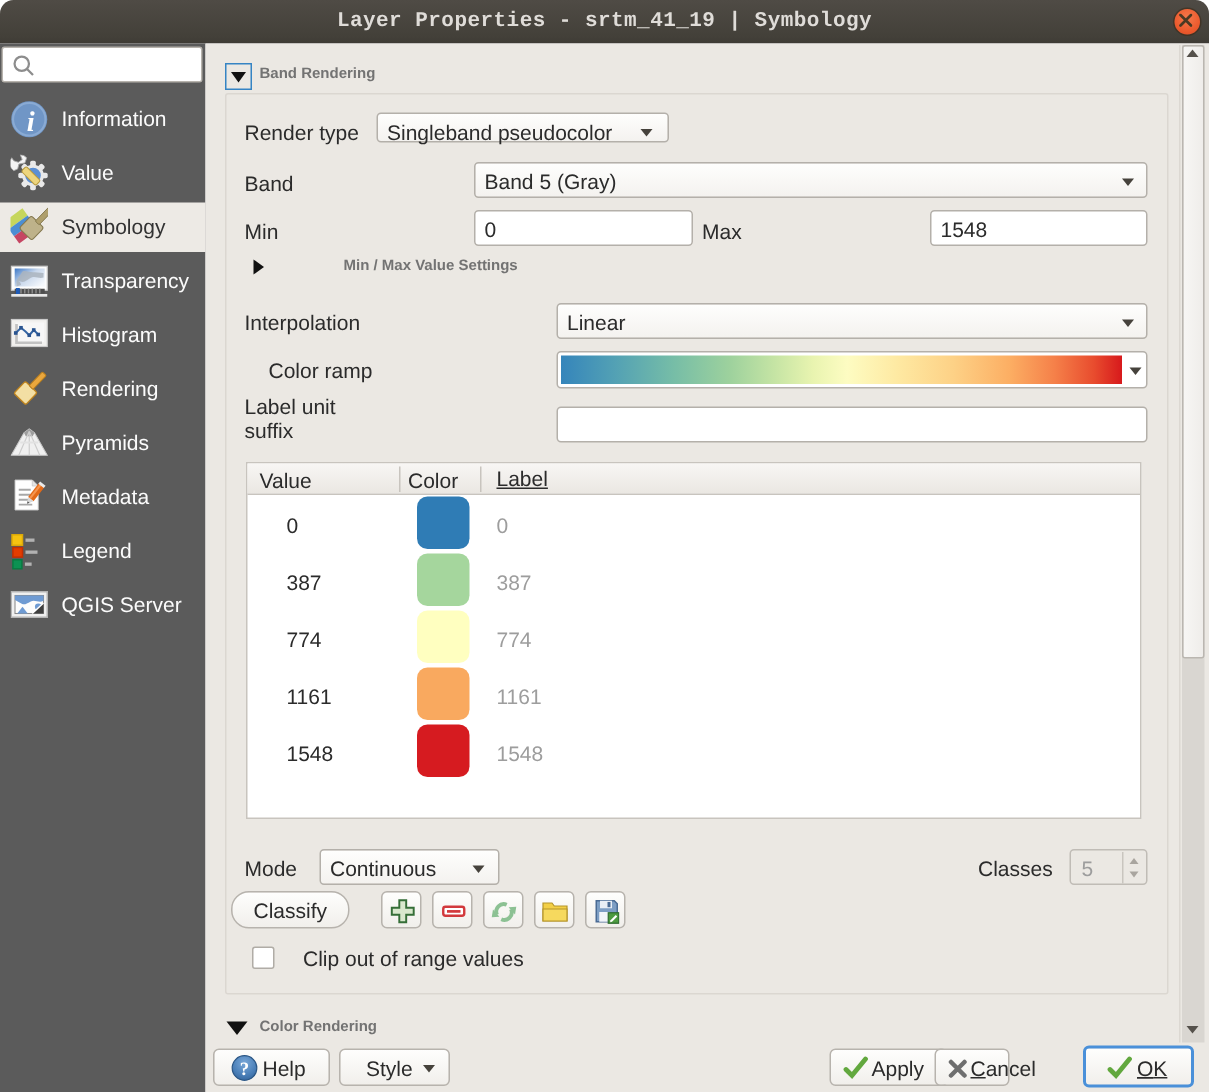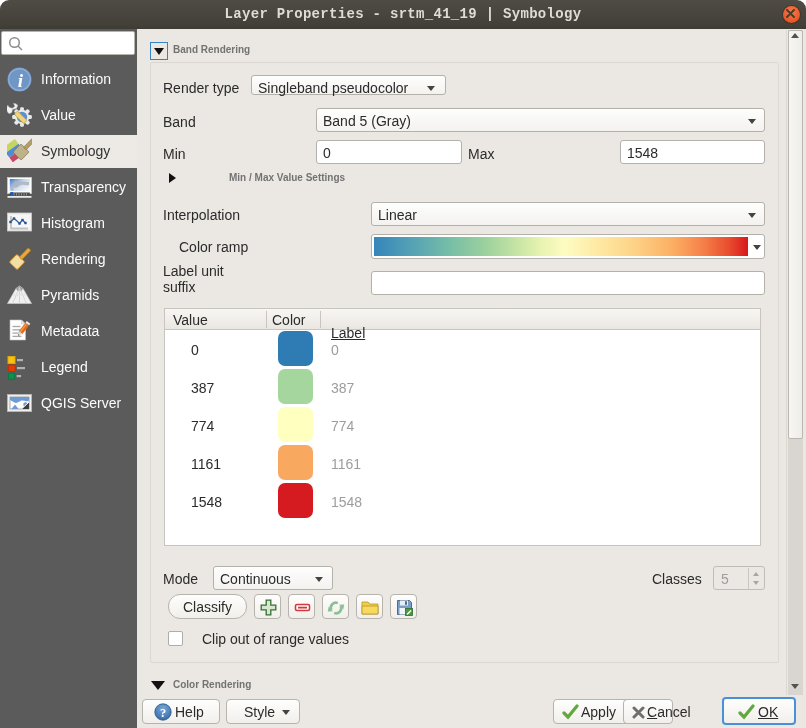--- a/index.html
+++ b/index.html
@@ -267,21 +267,21 @@
     </div>
 
     <div class="abs label" style="left:26px; top:234px;">Label unit</div>
     <div class="abs label" style="left:26px; top:250px;">suffix</div>
     <div class="abs input" style="left:234px; top:242px; width:394px; height:24px;"></div>
 
     <div id="tbl" class="abs">
       <div id="tblhdr" class="abs">
         <div class="abs label" style="left:8px; top:3px;">Value</div>
         <div class="abs label" style="left:107px; top:3px;">Color</div>
-        <div class="abs label" style="left:166px; top:16px;text-decoration:underline;">Label</div>
+        <div class="abs label" style="left:166px; top:2px;text-decoration:underline;">Label</div>
         <div class="thsep" style="left:101px;"></div>
         <div class="thsep" style="left:155px;"></div>
       </div>
       <div class="vtext" style="top:33px;">0</div>
       <div class="swatch" style="top:22px; background:#2f7cb5;"></div>
       <div class="ltext" style="top:33px;">0</div>
       <div class="vtext" style="top:71px;">387</div>
       <div class="swatch" style="top:60px; background:#a5d69d;"></div>
       <div class="ltext" style="top:71px;">387</div>
       <div class="vtext" style="top:109px;">774</div>
@@ -302,21 +302,21 @@
     </div>
     <div class="abs label" style="left:515px; top:542px;">Classes</div>
     <div class="abs" style="left:576px; top:537px; width:52px; height:24px; background:#ebe8e3; border:1px solid #c0bcb6; border-radius:3px;">
       <div style="position:absolute; left:7px; top:4px; font-size:14px; color:#9d9d9d;">5</div>
       <div style="position:absolute; right:1px; top:1px; width:15px; height:21px; border-left:1px solid #c9c5bf;">
         <div style="position:absolute; left:4px; top:4px; width:0; height:0; border-left:3.5px solid transparent; border-right:3.5px solid transparent; border-bottom:4px solid #a9a59f;"></div>
         <div style="position:absolute; left:4px; bottom:4px; width:0; height:0; border-left:3.5px solid transparent; border-right:3.5px solid transparent; border-top:4px solid #a9a59f;"></div>
       </div>
     </div>
 
-    <div class="abs btn" style="left:31px; top:565px; width:79px; height:25px;border-radius:12px;">
+    <div class="abs btn" style="left:17px; top:565px; width:79px; height:25px;border-radius:12px;">
       <div style="position:absolute; width:100%; top:4px; text-align:center; font-size:14px; color:#2b2b2b;">Classify</div>
     </div>
     <div class="abs btn" style="left:117px; top:565px; width:27px; height:25px;">
       <svg width="17" height="17" style="position:absolute;left:5px;top:4px" viewBox="0 0 17 17">
           <path d="M6.2 1.2 h4.6 v5 h5 v4.6 h-5 v5 h-4.6 v-5 h-5 v-4.6 h5 z" fill="#d9e8cd" stroke="#356e37" stroke-width="1.3"></path>
         </svg>
     </div>
     <div class="abs btn" style="left:151px; top:565px; width:27px; height:25px;">
       <svg width="17" height="17" style="position:absolute;left:5px;top:4px" viewBox="0 0 17 17">
           <rect x="1.5" y="5.5" width="14" height="6" rx="1.5" fill="#fff" stroke="#d2393c" stroke-width="1.6"></rect>

